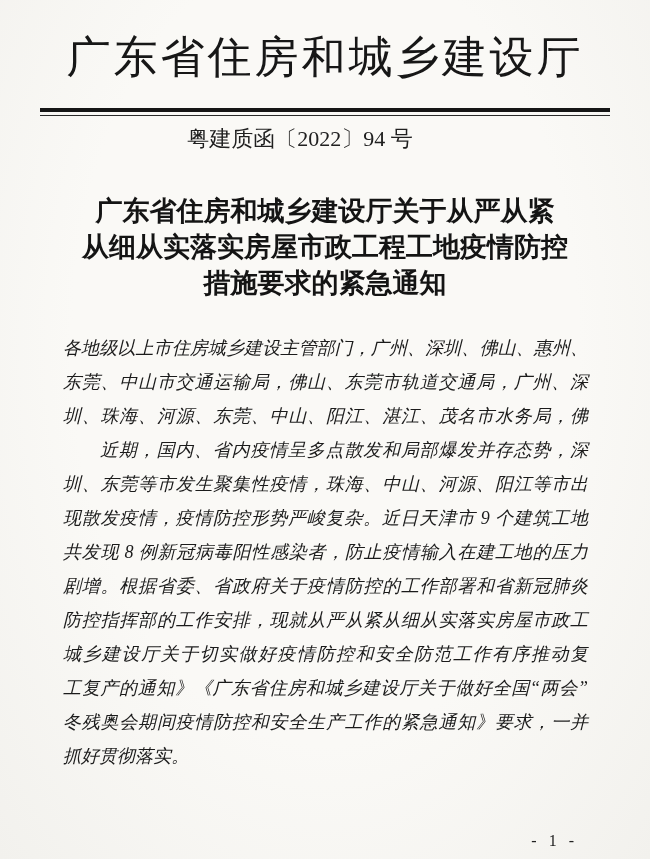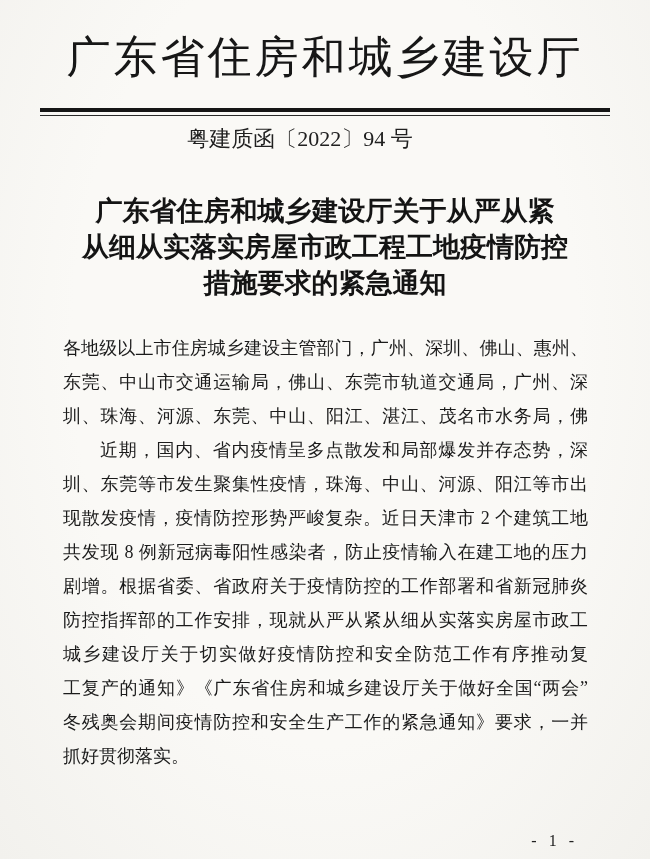--- a/index.html
+++ b/index.html
@@ -45,20 +45,21 @@
     font-weight: 700;
     font-size: 27px;
     line-height: 36px;
     color: #141414;
   }
   .body {
     margin: 30px 62px 0 63px;
     font-size: 18px;
     line-height: 34px;
     color: #1b1b1b;
+    font-style: italic;
   }
   .line { white-space: nowrap; }
   .line.j {
     white-space: normal;
     text-align: justify;
     text-align-last: justify;
   }
   .line.ind { padding-left: 37px; }
   .page-number {
     position: absolute;
@@ -88,21 +89,21 @@
     <div>从细从实落实房屋市政工程工地疫情防控</div>
     <div>措施要求的紧急通知</div>
   </div>
 
   <div class="body">
     <div class="line j">各地级以上市住房城乡建设主管部门，广州、深圳、佛山、惠州、</div>
     <div class="line j">东莞、中山市交通运输局，佛山、东莞市轨道交通局，广州、深</div>
     <div class="line j">圳、珠海、河源、东莞、中山、阳江、湛江、茂名市水务局，佛</div>
     <div class="line j ind">近期，国内、省内疫情呈多点散发和局部爆发并存态势，深</div>
     <div class="line j">圳、东莞等市发生聚集性疫情，珠海、中山、河源、阳江等市出</div>
-    <div class="line j">现散发疫情，疫情防控形势严峻复杂。近日天津市 2 个建筑工地</div>
+    <div class="line j">现散发疫情，疫情防控形势严峻复杂。近日天津市 9 个建筑工地</div>
     <div class="line j">共发现 8 例新冠病毒阳性感染者，防止疫情输入在建工地的压力</div>
     <div class="line j">剧增。根据省委、省政府关于疫情防控的工作部署和省新冠肺炎</div>
     <div class="line j">防控指挥部的工作安排，现就从严从紧从细从实落实房屋市政工</div>
     <div class="line j">城乡建设厅关于切实做好疫情防控和安全防范工作有序推动复</div>
     <div class="line j">工复产的通知》《广东省住房和城乡建设厅关于做好全国“两会”</div>
     <div class="line j">冬残奥会期间疫情防控和安全生产工作的紧急通知》要求，一并</div>
     <div class="line">抓好贯彻落实。</div>
   </div>
 
   <div class="page-number">- 1 -</div>

